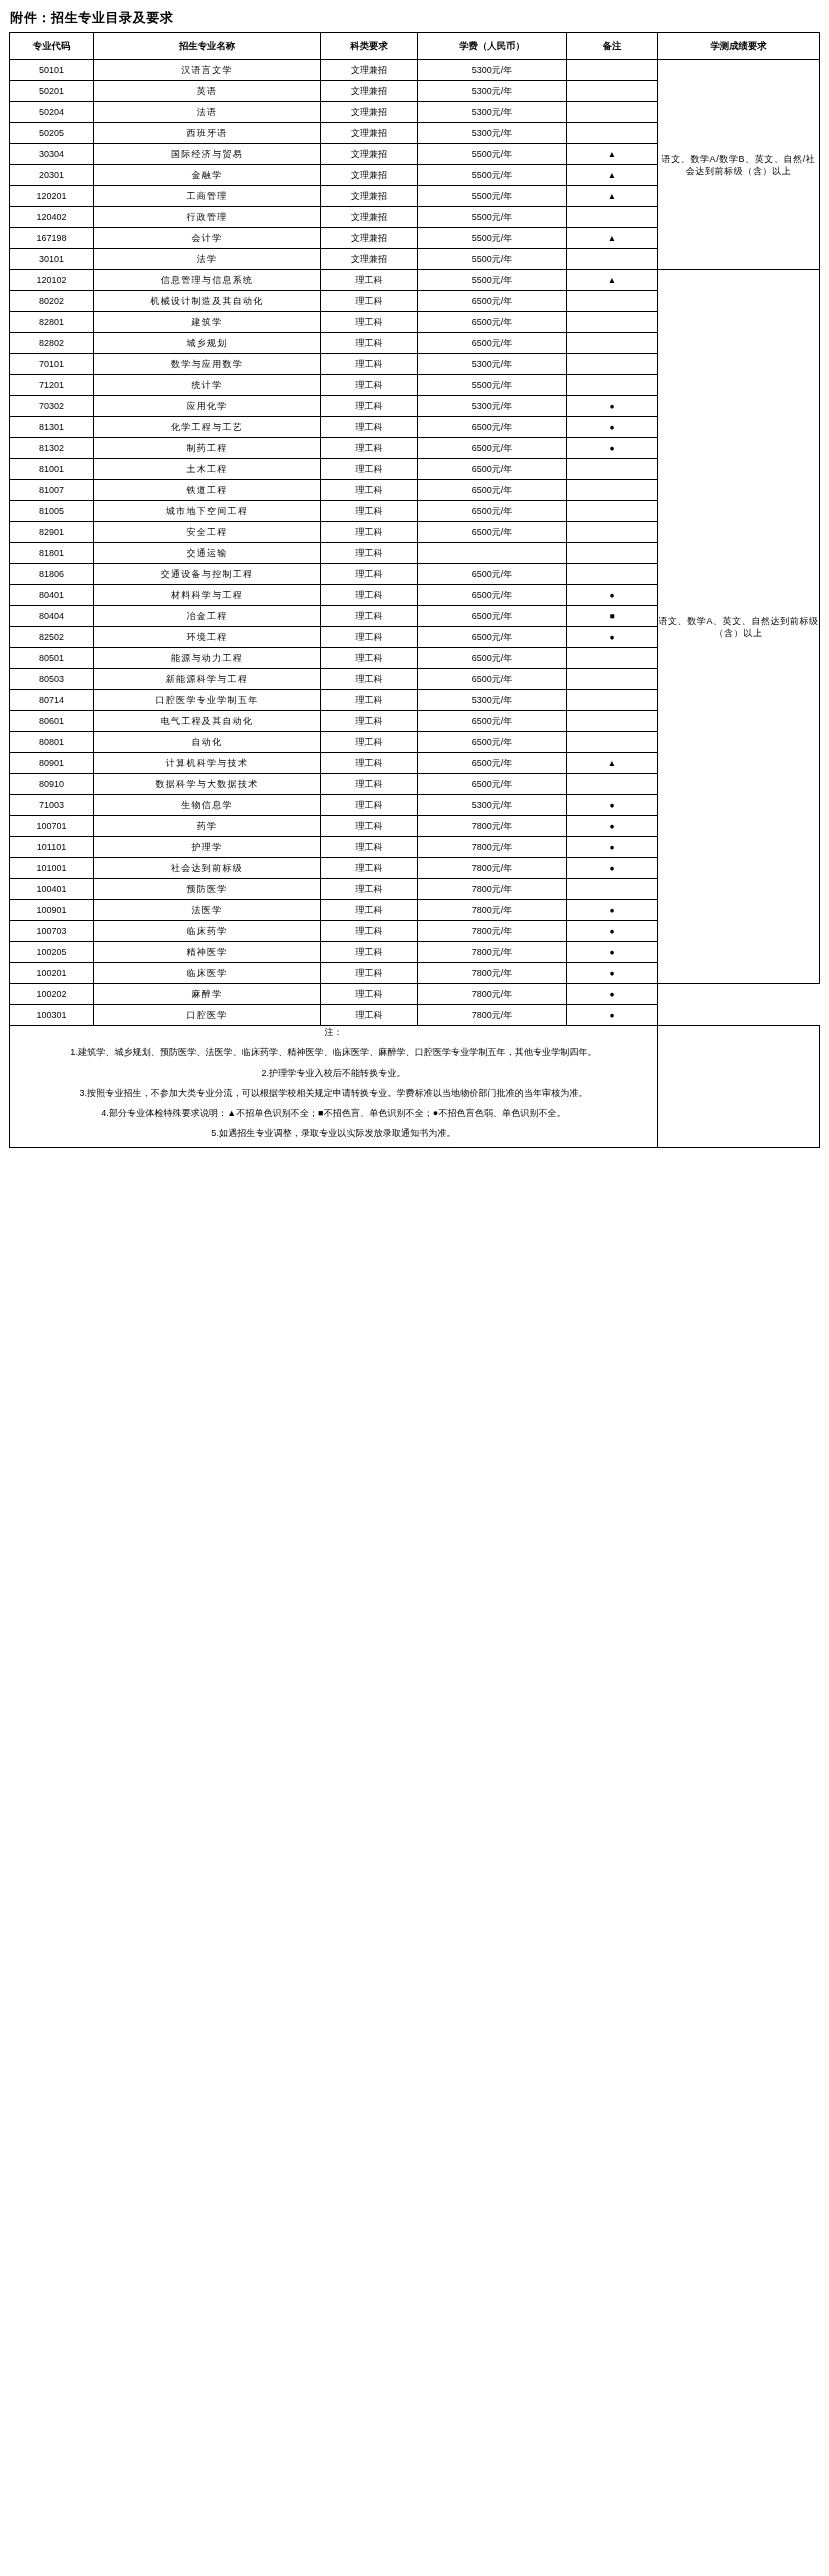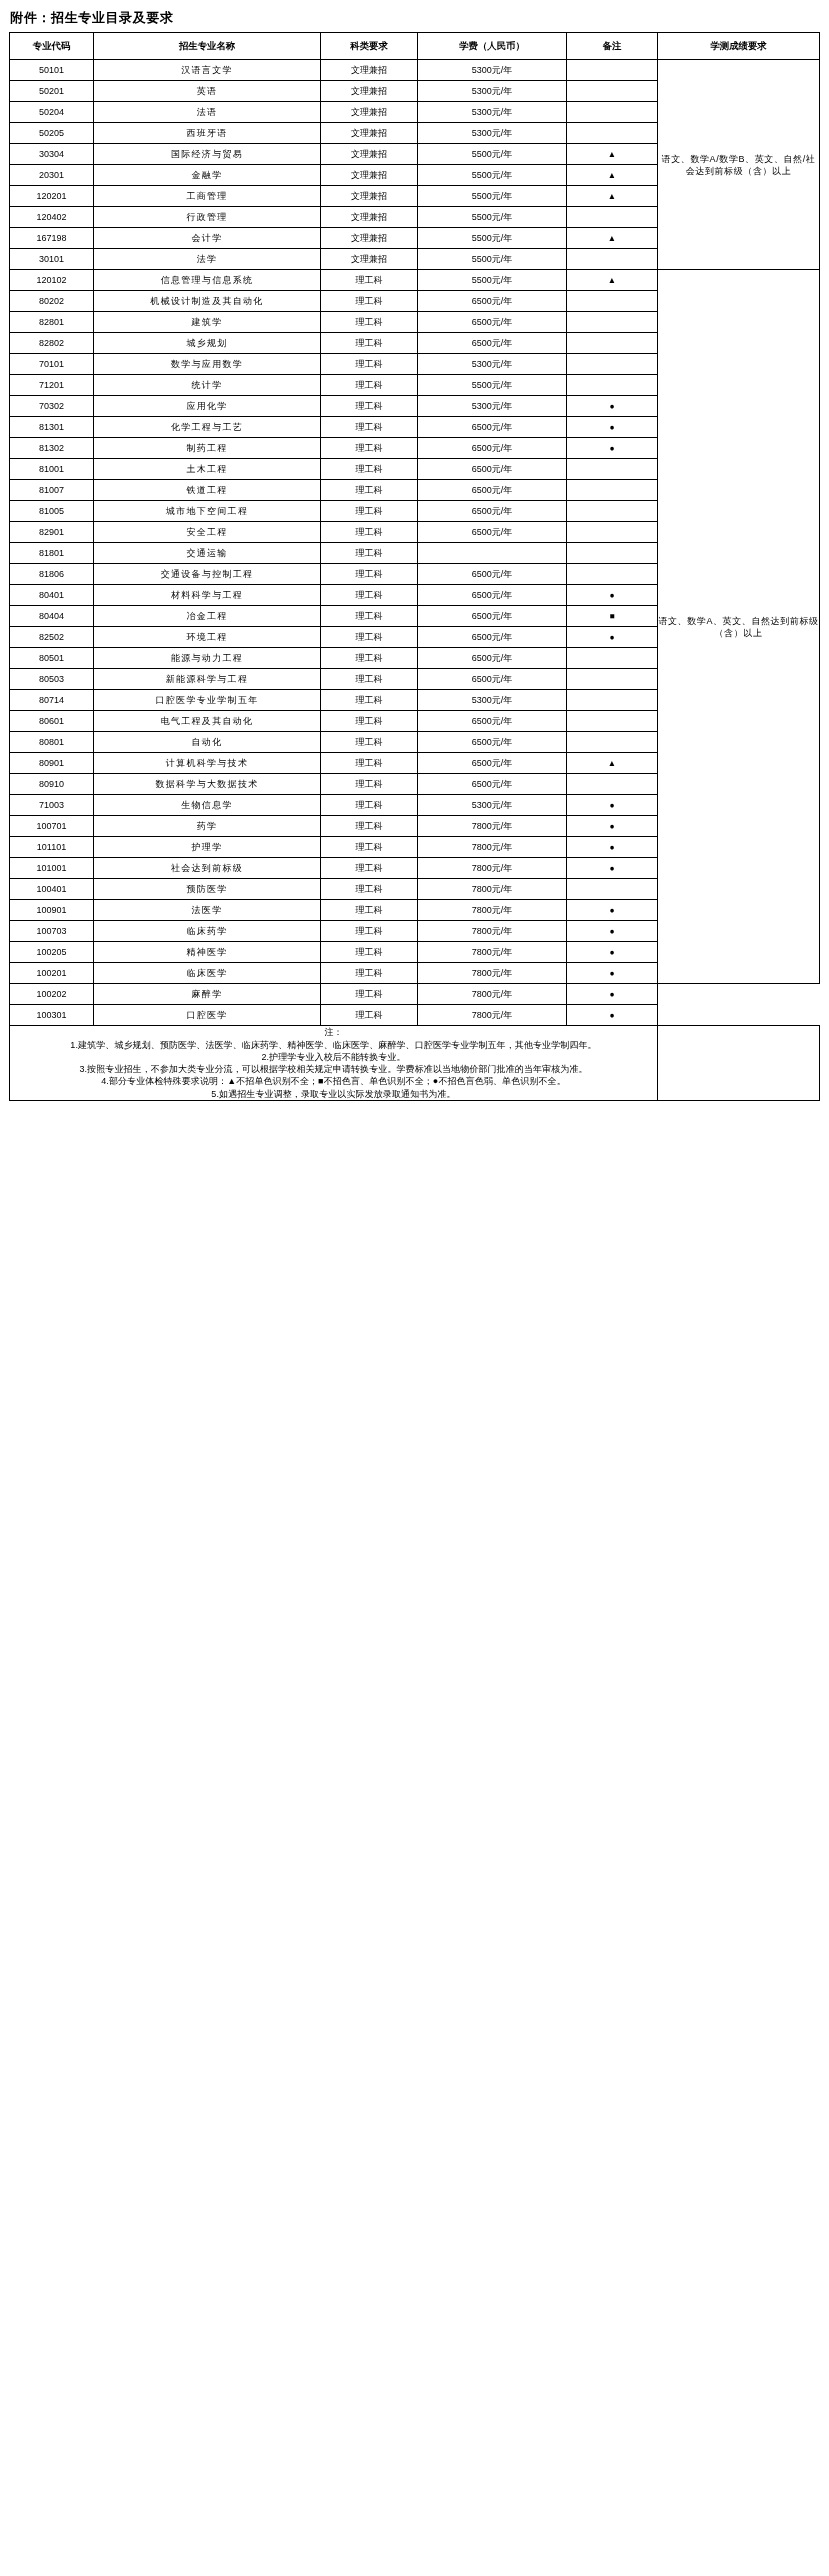--- a/index.html
+++ b/index.html
@@ -69,21 +69,21 @@
     vertical-align: top;
     padding: 3.9px 5.2px 5.2px 5.2px;
     height: auto;
     font-size: 8.8px;
     line-height: 1.55;
     letter-spacing: 0.1px;
   }
   .notes-title {
     margin-bottom: 0.6px;
   }
-  .notes-line { margin: 0; }
+  .notes-line { margin: 8px; }
   .empty-side { }
 </style>
 </head>
 <body>
 
 <div class="page">
 
   <div class="doc-title">附件：招生专业目录及要求</div>
 
   <table class="catalog">

